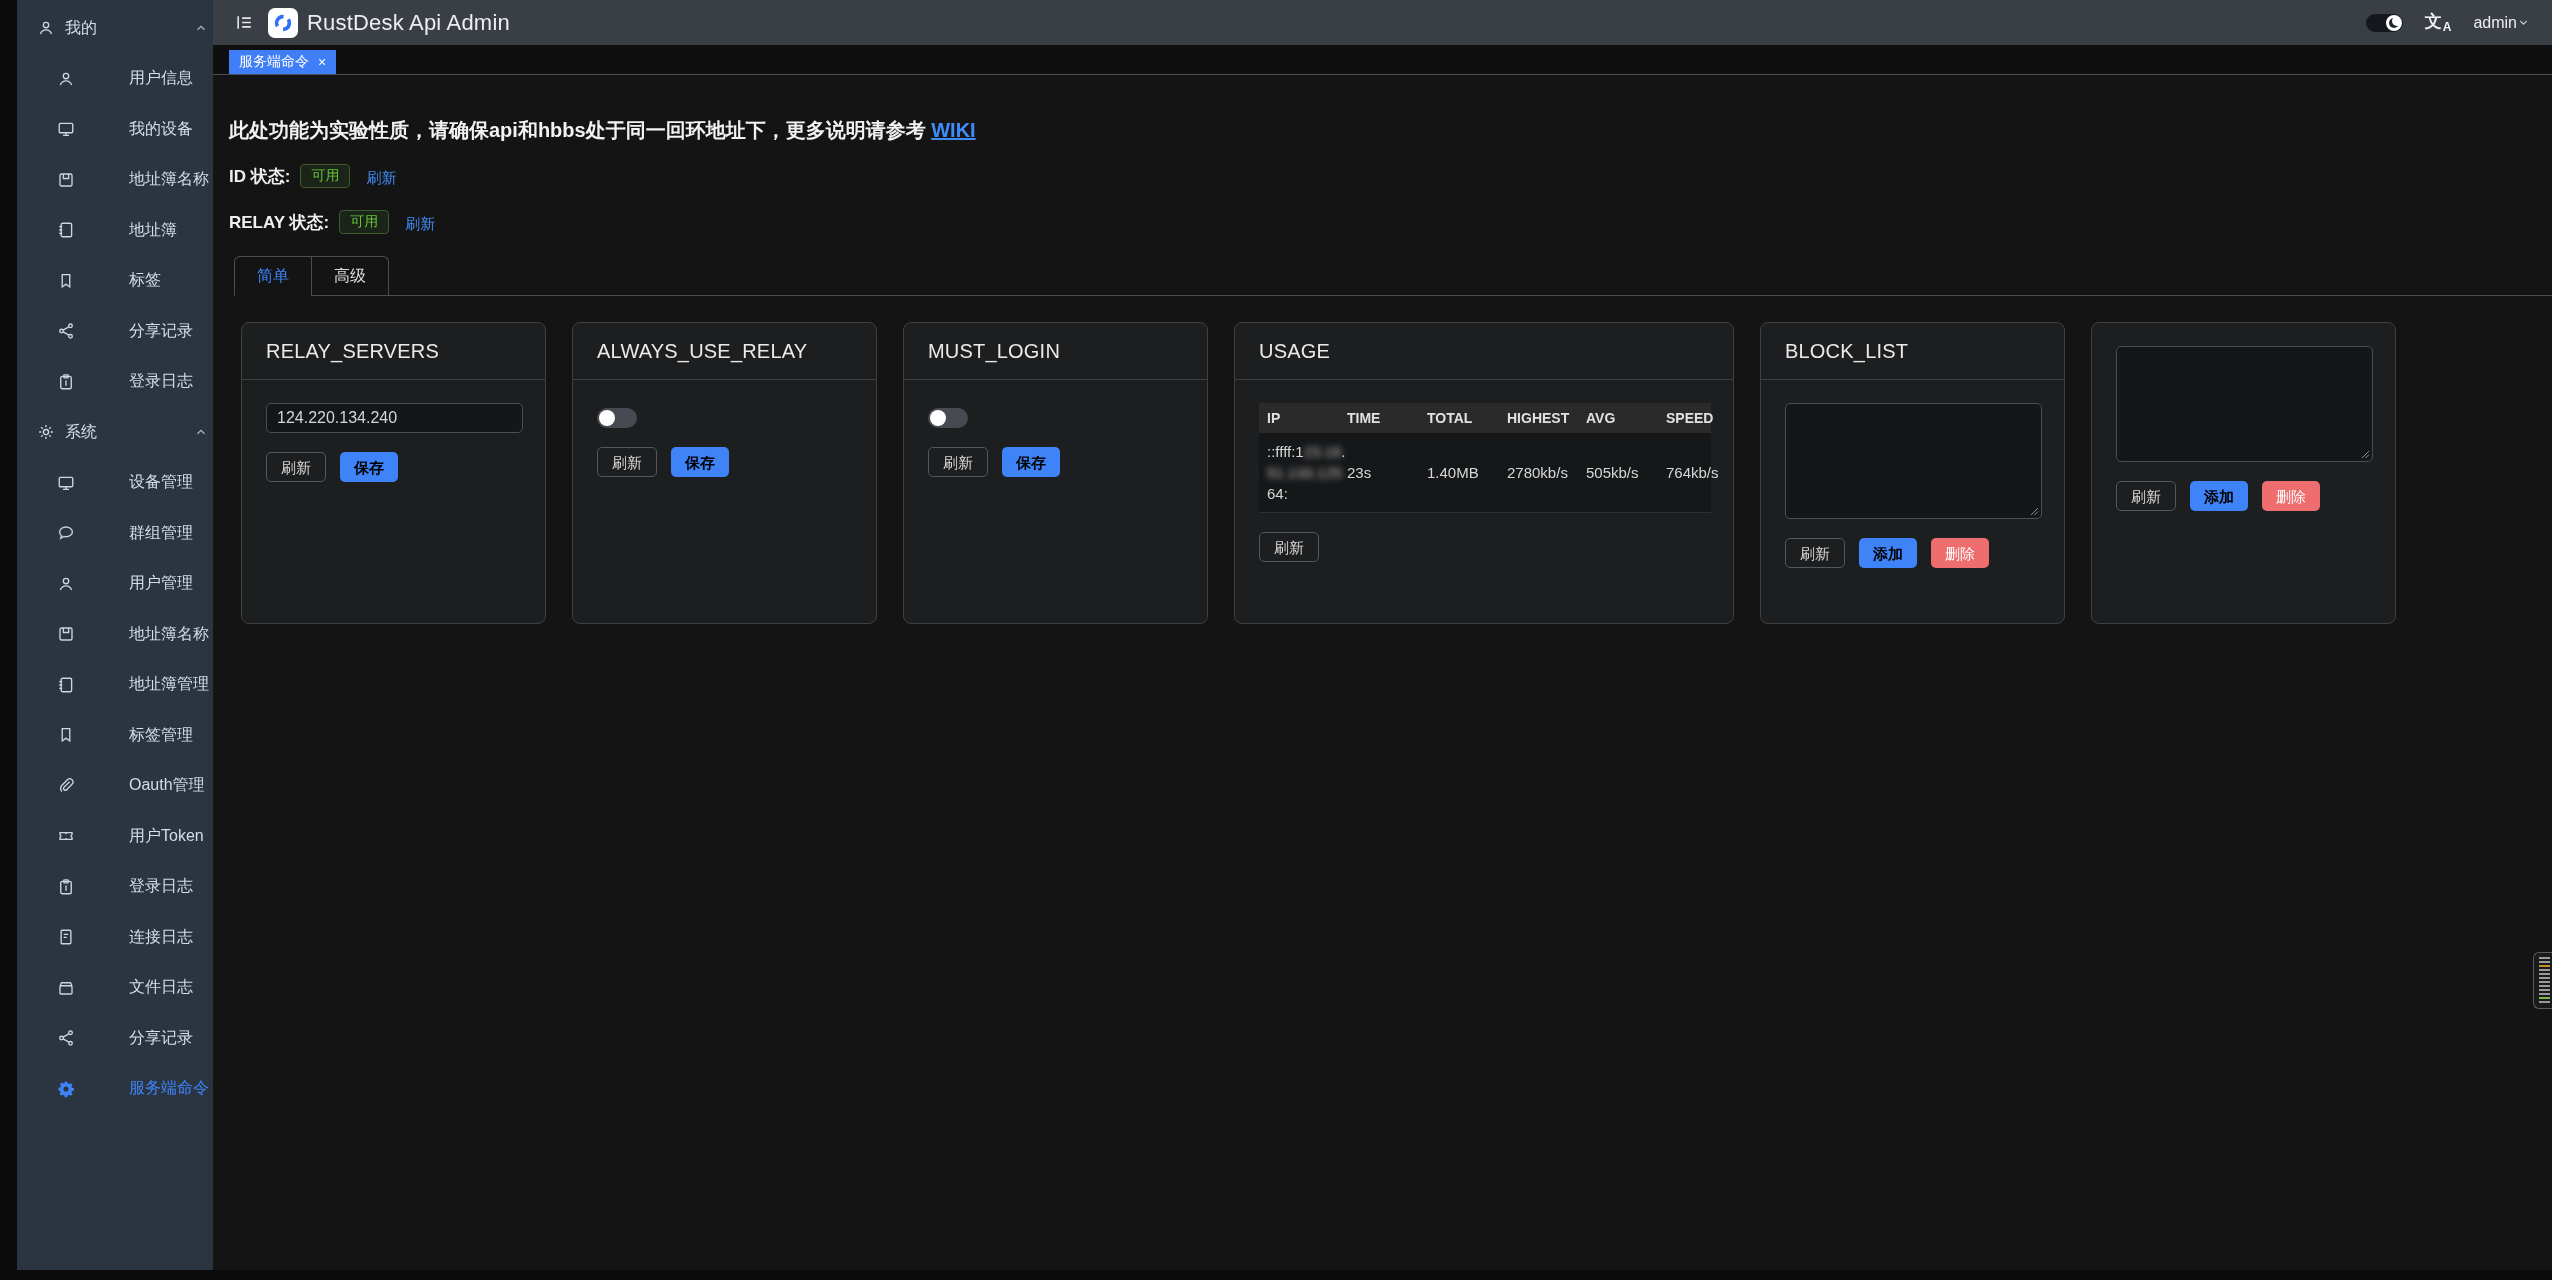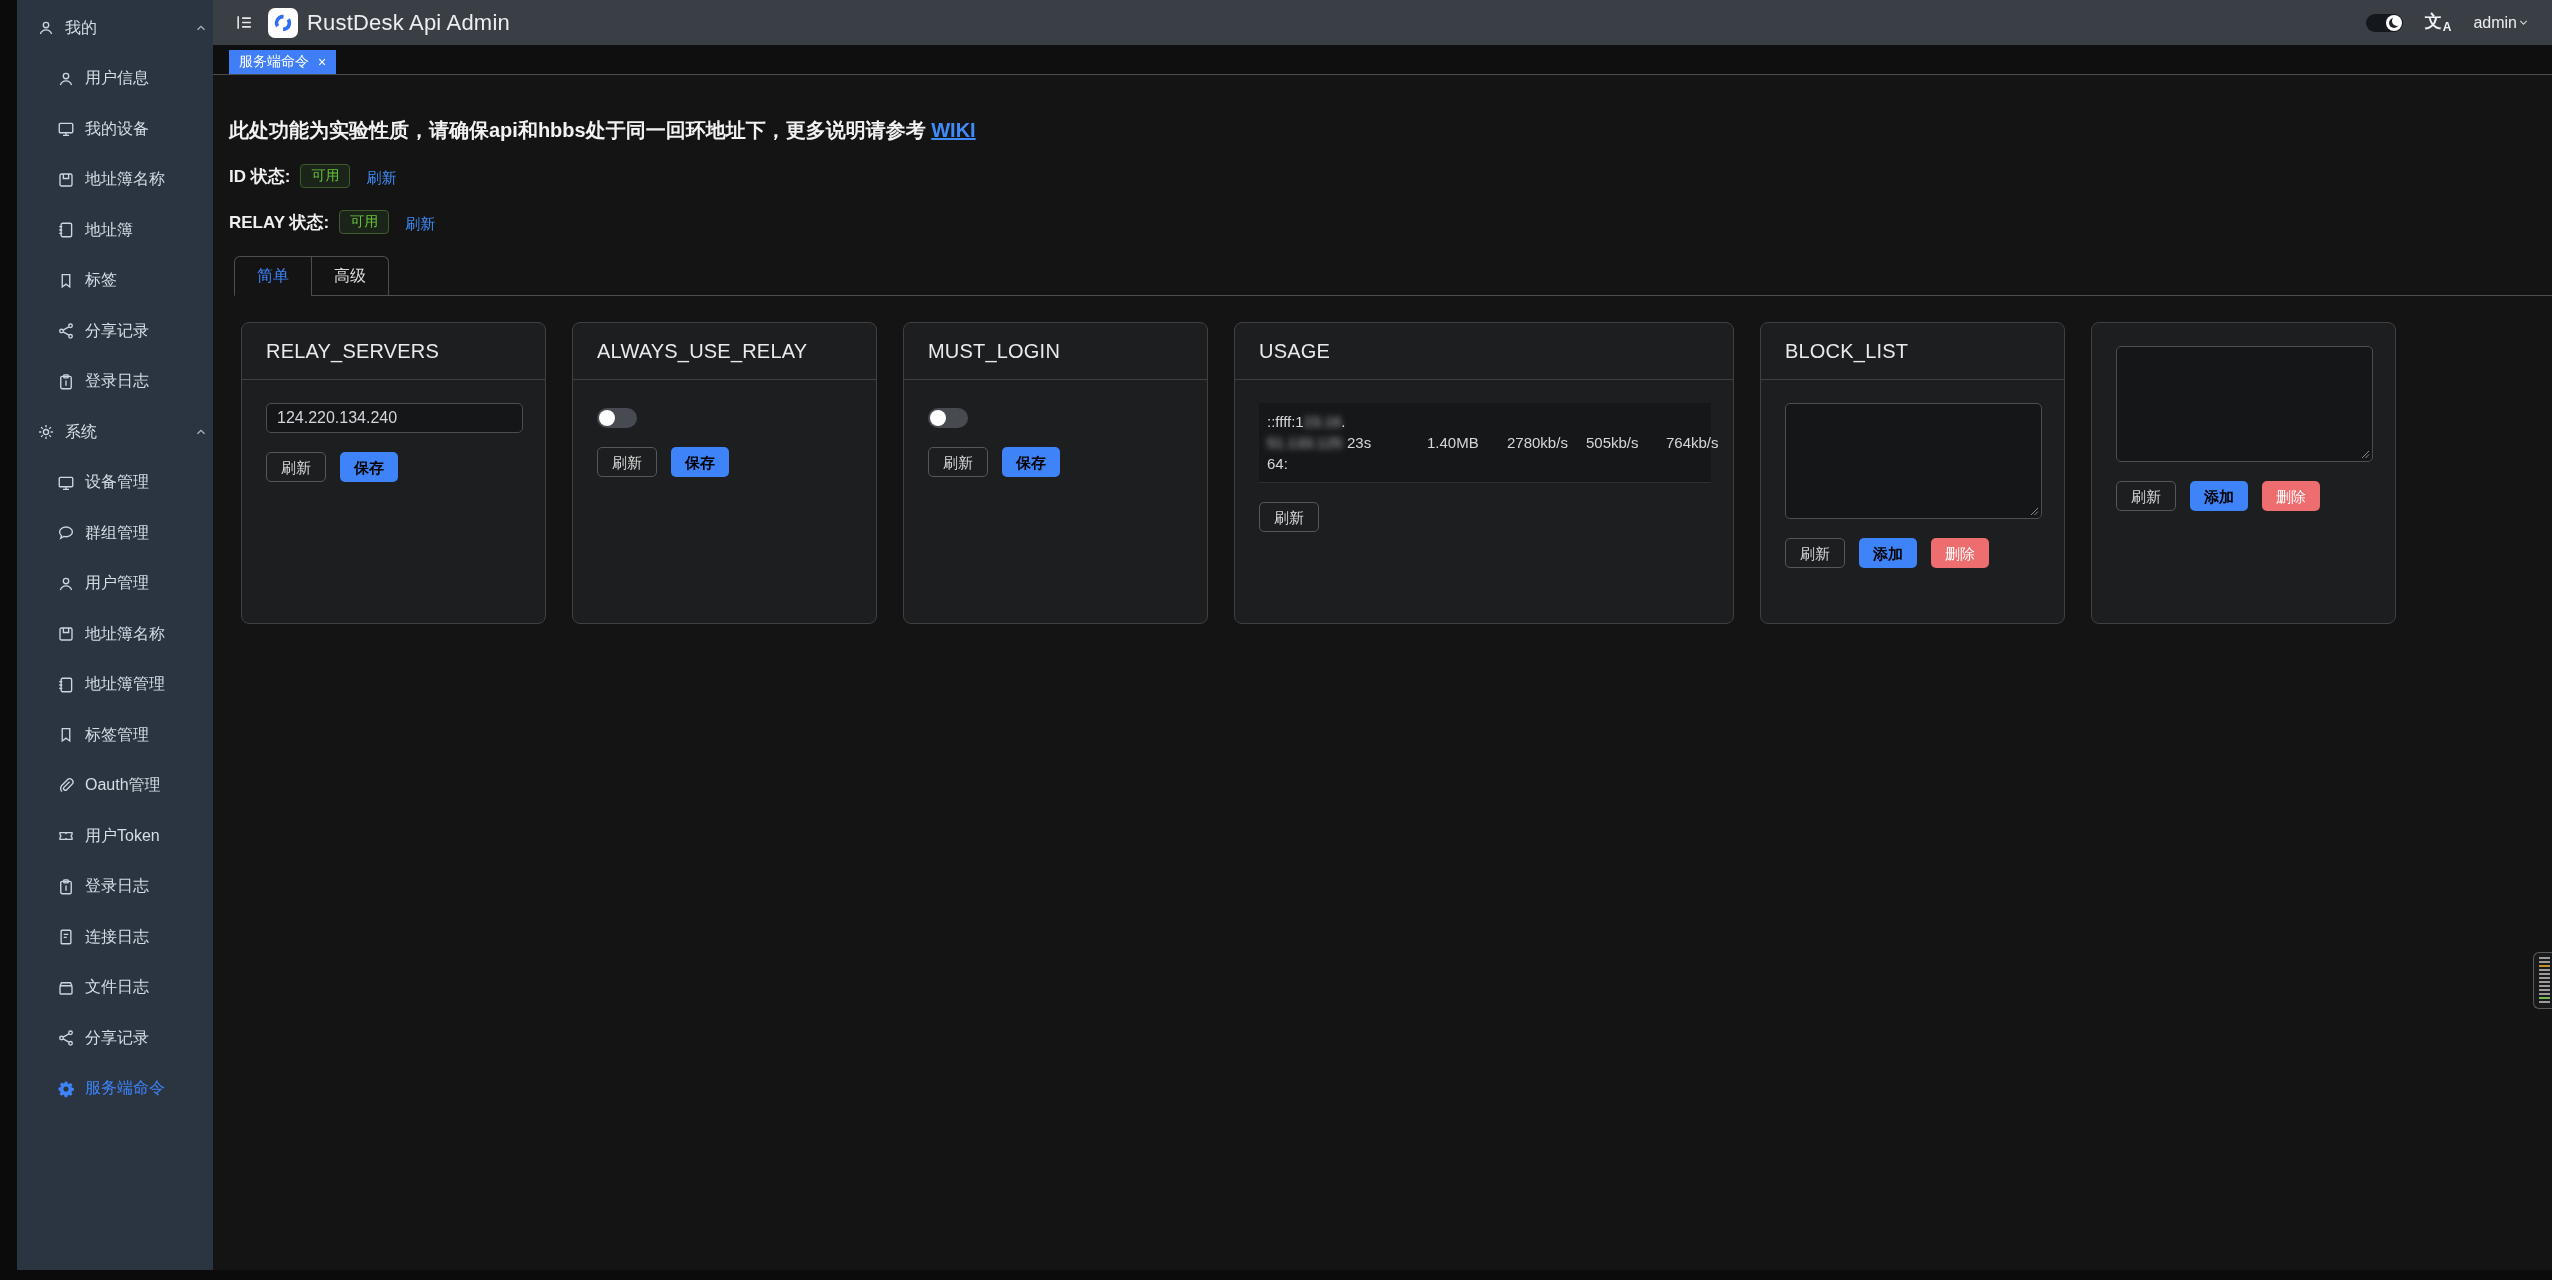--- a/index.html
+++ b/index.html
@@ -5,21 +5,21 @@
   html,body{margin:0;padding:0;background:#0b0b0b;}
   body{width:2552px;height:1280px;overflow:hidden;
        font-family:"Liberation Sans","DejaVu Sans",sans-serif;}
   .app{position:relative;width:2552px;height:1280px;background:#0b0b0b;}
 
   
   .sidebar{position:absolute;left:17px;top:0;width:205px;height:1270px;
            background:var(--c-sidebar-bg,#2b3542);box-sizing:border-box;padding-top:3px;}
   .side-row{height:50.5px;display:flex;align-items:center;color:#d6dde4;font-size:16px;cursor:pointer;}
   .side-row.group{padding:0 14px 0 20px;}
-  .side-row.child{padding:0 14px 0 40px;}
+  .side-row.child{padding:0 14px 0 40px;gap:44px;}
   .side-row .ic{width:18px;height:18px;flex:0 0 18px;color:#cdd5dd;}
   .side-row .lbl{margin-left:10px;white-space:nowrap;}
   .side-row .caret{margin-left:auto;width:14px;height:14px;color:#aeb7c0;}
   .side-row.active,.side-row.active .ic{color:var(--c-primary,#3e83f8);}
   .ic svg,.caret svg{width:100%;height:100%;display:block;}
 
   
   .main{position:absolute;left:213px;top:0;right:0;height:1270px;display:flex;flex-direction:column;}
   .topbar{height:45px;background:var(--c-topbar-bg,#3a3f46);display:flex;align-items:center;
           padding:0 22px;color:#eceef0;flex:0 0 45px;box-sizing:border-box;}
@@ -491,20 +491,28 @@
               <button class="btn btn-outline">刷新</button>
               <button class="btn btn-primary">保存</button>
             </div>
           </div>
         </section>
 
         <section class="card usage">
           <div class="card-header">USAGE</div>
           <div class="card-body">
             <div class="u-table">
+              <div class="u-head">
+                <span class="u-c c0">IP</span>
+                <span class="u-c c1">TIME</span>
+                <span class="u-c c2">TOTAL</span>
+                <span class="u-c c3">HIGHEST</span>
+                <span class="u-c c4">AVG</span>
+                <span class="u-c c5">SPEED</span>
+              </div>
               <div class="u-row">
                 <span class="u-c c0">
                   <span>::ffff:1</span><span class="blur">23.16</span><span>.</span><br>
                   <span class="blur">51.133.125</span><br>
                   <span>64:</span>
                 </span>
                 <span class="u-c c1">23s</span>
                 <span class="u-c c2">1.40MB</span>
                 <span class="u-c c3">2780kb/s</span>
                 <span class="u-c c4">505kb/s</span>

